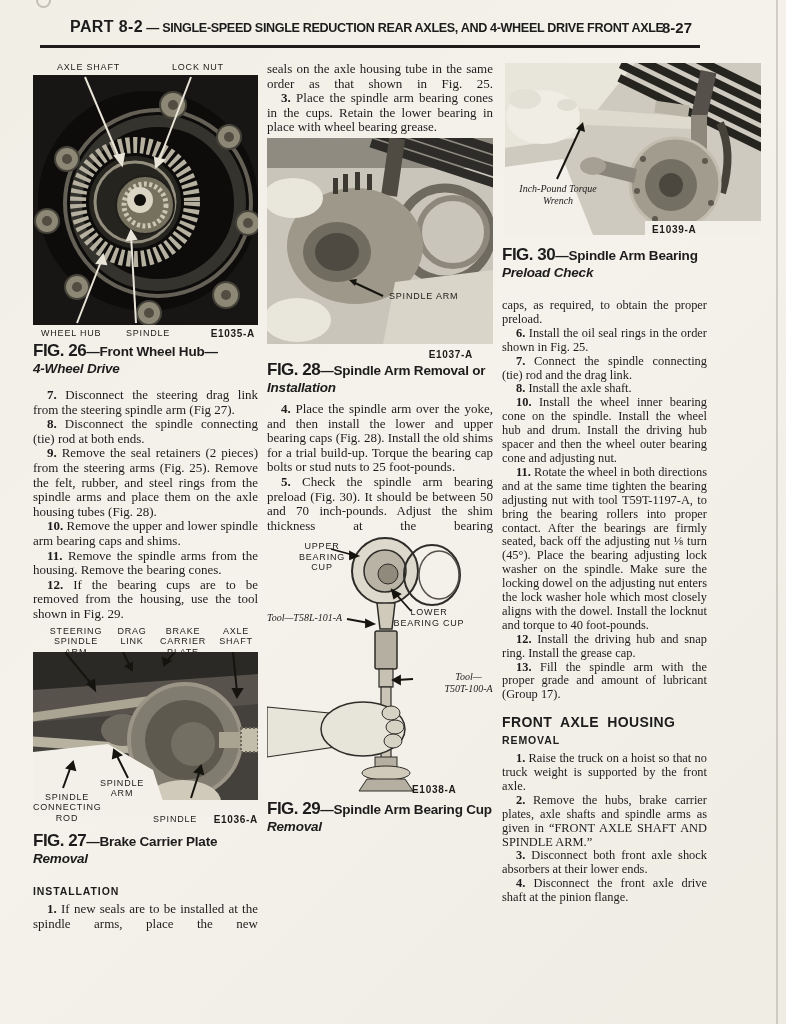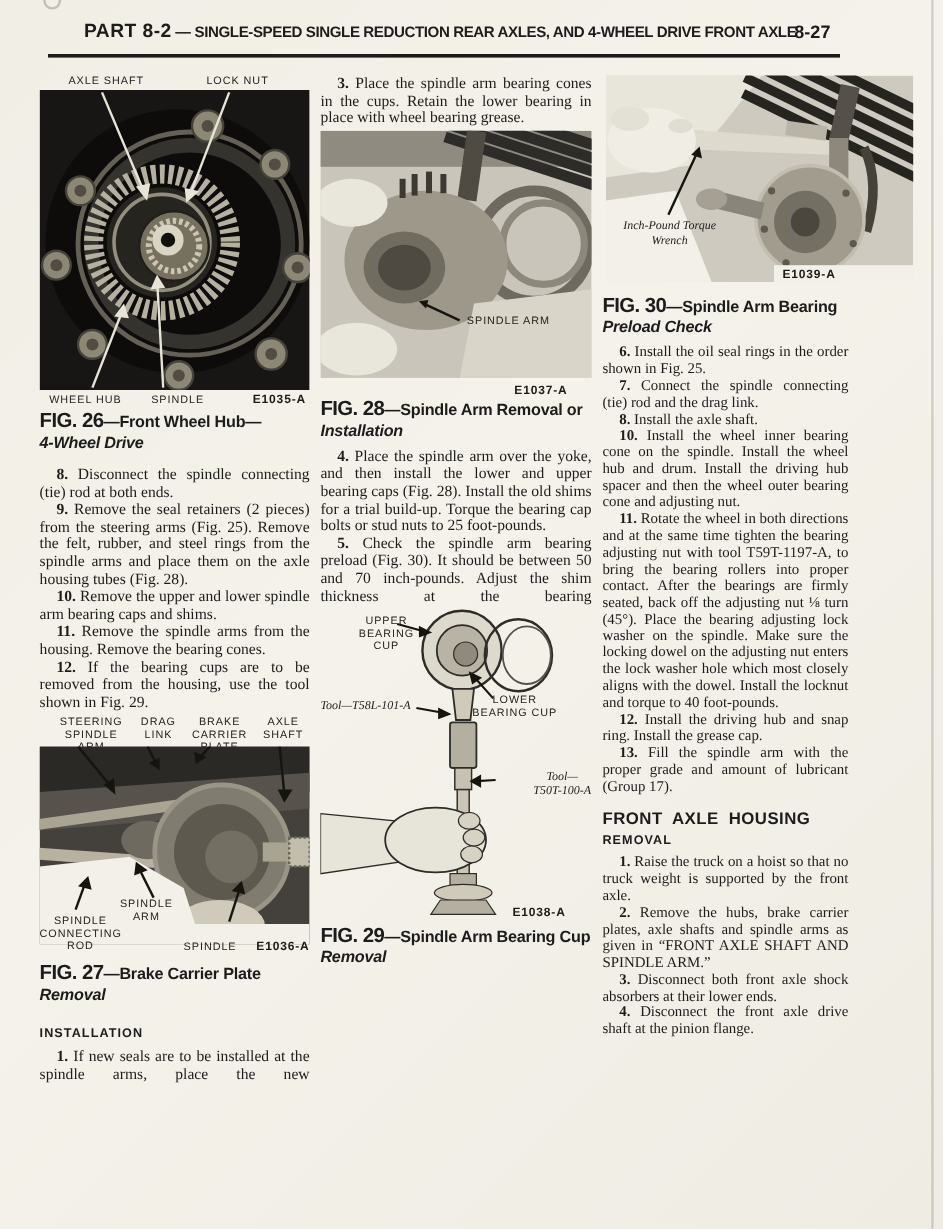--- a/index.html
+++ b/index.html
@@ -128,20 +128,21 @@
       </svg>
       <span class="plabel" style="top:268px; left:8px;">WHEEL HUB</span>
       <span class="plabel" style="top:268px; left:93px;">SPINDLE</span>
       <span class="pcode" style="top:267px; right:3px;">E1035-A</span>
       <figcaption class="figcap" style="top:283px;">
         <span class="figno">FIG. 26</span><span class="figtitle">—Front Wheel Hub—</span>
         <span class="figline2">4-Wheel Drive</span>
       </figcaption>
     </figure>
 
+    <p class="step"><span class="stepnum">7.</span> <span>Disconnect the steering drag link from the steering spindle arm (Fig 27).</span></p>
     <p class="step"><span class="stepnum">8.</span> <span>Disconnect the spindle connecting (tie) rod at both ends.</span></p>
     <p class="step"><span class="stepnum">9.</span> <span>Remove the seal retainers (2 pieces) from the steering arms (Fig. 25). Remove the felt, rubber, and steel rings from the spindle arms and place them on the axle housing tubes (Fig. 28).</span></p>
     <p class="step"><span class="stepnum">10.</span> <span>Remove the upper and lower spindle arm bearing caps and shims.</span></p>
     <p class="step"><span class="stepnum">11.</span> <span>Remove the spindle arms from the housing. Remove the bearing cones.</span></p>
     <p class="step"><span class="stepnum">12.</span> <span>If the bearing cups are to be removed from the housing, use the tool shown in Fig. 29.</span></p>
 
     <figure class="fig fig27">
       <span class="plabel wrap" style="top:0; left:10px; width:66px;">STEERING SPINDLE ARM</span>
       <span class="plabel wrap" style="top:0; left:80px; width:38px;">DRAG LINK</span>
       <span class="plabel wrap" style="top:0; left:120px; width:60px;">BRAKE CARRIER PLATE</span>
@@ -186,20 +187,21 @@
         <span class="figno">FIG. 27</span><span class="figtitle">—Brake Carrier Plate</span>
         <span class="figline2">Removal</span>
       </figcaption>
     </figure>
 
     <h3 class="subhead">INSTALLATION</h3>
     <p class="step fill"><span class="stepnum">1.</span> <span>If new seals are to be installed at the spindle arms, place the new</span></p>
   </section>
 
   <section class="col col-mid">
+    <p class="cont fill">seals on the axle housing tube in the same order as that shown in Fig. 25.</p>
     <p class="step"><span class="stepnum">3.</span> <span>Place the spindle arm bearing cones in the cups. Retain the lower bearing in place with wheel bearing grease.</span></p>
 
     <figure class="fig fig28">
       <svg class="photo" style="top:0; left:0;" width="226" height="206" viewBox="0 0 226 206">
         <rect width="226" height="206" fill="#c9c5ba"></rect>
         <rect x="0" y="0" width="226" height="30" fill="#8f8b80"></rect>
         <g fill="#2e2c28">
           <rect x="88" y="-26" width="150" height="9" transform="rotate(18 120 10)"></rect>
           <rect x="92" y="-14" width="150" height="9" transform="rotate(18 124 14)"></rect>
           <rect x="96" y="-2" width="150" height="9" transform="rotate(18 128 18)"></rect>
@@ -263,21 +265,21 @@
           <line x1="144" y1="78" x2="128" y2="60"></line>
             <polygon points="125,57 127,65 133,61"></polygon>
           <line x1="146" y1="146" x2="130" y2="147"></line>
             <polygon points="126,147 133,143 133,151"></polygon>
         </g>
       </svg>
       <span class="plabel wrap" style="top:8px; left:22px; width:66px;">UPPER BEARING CUP</span>
       <span class="ilabel" style="top:79px; left:0;">Tool—T58L-101-A</span>
       <span class="plabel wrap" style="top:74px; left:126px; width:72px;">LOWER BEARING CUP</span>
       <span class="ilabel" style="top:138px; left:130px;margin-left:47px;">Tool—T50T-100-A</span>
-      <span class="pcode" style="top:250px; left:160px;">E1038-A</span>
+      <span class="pcode" style="top:250px; left:145px;">E1038-A</span>
       <figcaption class="figcap" style="top:268px;">
         <span class="figno">FIG. 29</span><span class="figtitle">—Spindle Arm Bearing Cup</span>
         <span class="figline2">Removal</span>
       </figcaption>
     </figure>
   </section>
 
   <section class="col col-right">
 
     <figure class="fig fig30">
@@ -318,20 +320,21 @@
         <polygon points="78,59 71,66 80,69" fill="#15140f"></polygon>
       </svg>
       <span class="ilabel" style="top:120px; left:10px; width:92px;">Inch-Pound Torque Wrench</span>
       <span class="pcode" style="top:160px; left:150px;">E1039-A</span>
       <figcaption class="figcap" style="top:184px; width:210px;">
         <span class="figno">FIG. 30</span><span class="figtitle">—Spindle Arm Bearing</span>
         <span class="figline2">Preload Check</span>
       </figcaption>
     </figure>
 
+    <p class="cont" style="margin-top:12px;">caps, as required, to obtain the proper preload.</p>
     <p class="step"><span class="stepnum">6.</span> <span>Install the oil seal rings in the order shown in Fig. 25.</span></p>
     <p class="step"><span class="stepnum">7.</span> <span>Connect the spindle connecting (tie) rod and the drag link.</span></p>
     <p class="step"><span class="stepnum">8.</span> <span>Install the axle shaft.</span></p>
     <p class="step"><span class="stepnum">10.</span> <span>Install the wheel inner bearing cone on the spindle. Install the wheel hub and drum. Install the driving hub spacer and then the wheel outer bearing cone and adjusting nut.</span></p>
     <p class="step"><span class="stepnum">11.</span> <span>Rotate the wheel in both directions and at the same time tighten the bearing adjusting nut with tool T59T-1197-A, to bring the bearing rollers into proper contact. After the bearings are firmly seated, back off the adjusting nut ⅛ turn (45°). Place the bearing adjusting lock washer on the spindle. Make sure the locking dowel on the adjusting nut enters the lock washer hole which most closely aligns with the dowel. Install the locknut and torque to 40 foot-pounds.</span></p>
     <p class="step"><span class="stepnum">12.</span> <span>Install the driving hub and snap ring. Install the grease cap.</span></p>
     <p class="step"><span class="stepnum">13.</span> <span>Fill the spindle arm with the proper grade and amount of lubricant (Group 17).</span></p>
 
     <h2 class="sechead">FRONT AXLE HOUSING</h2>
     <h3 class="subhead">REMOVAL</h3>

